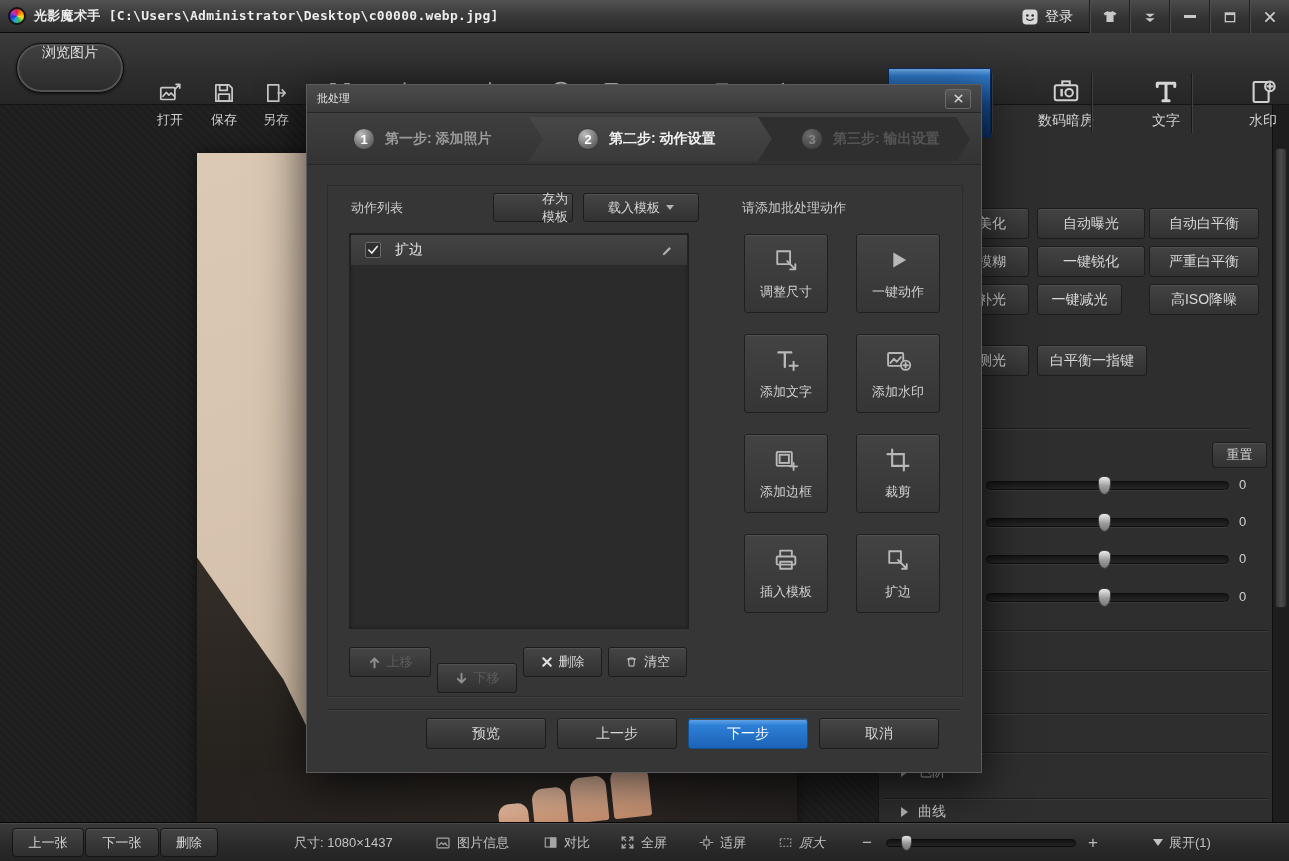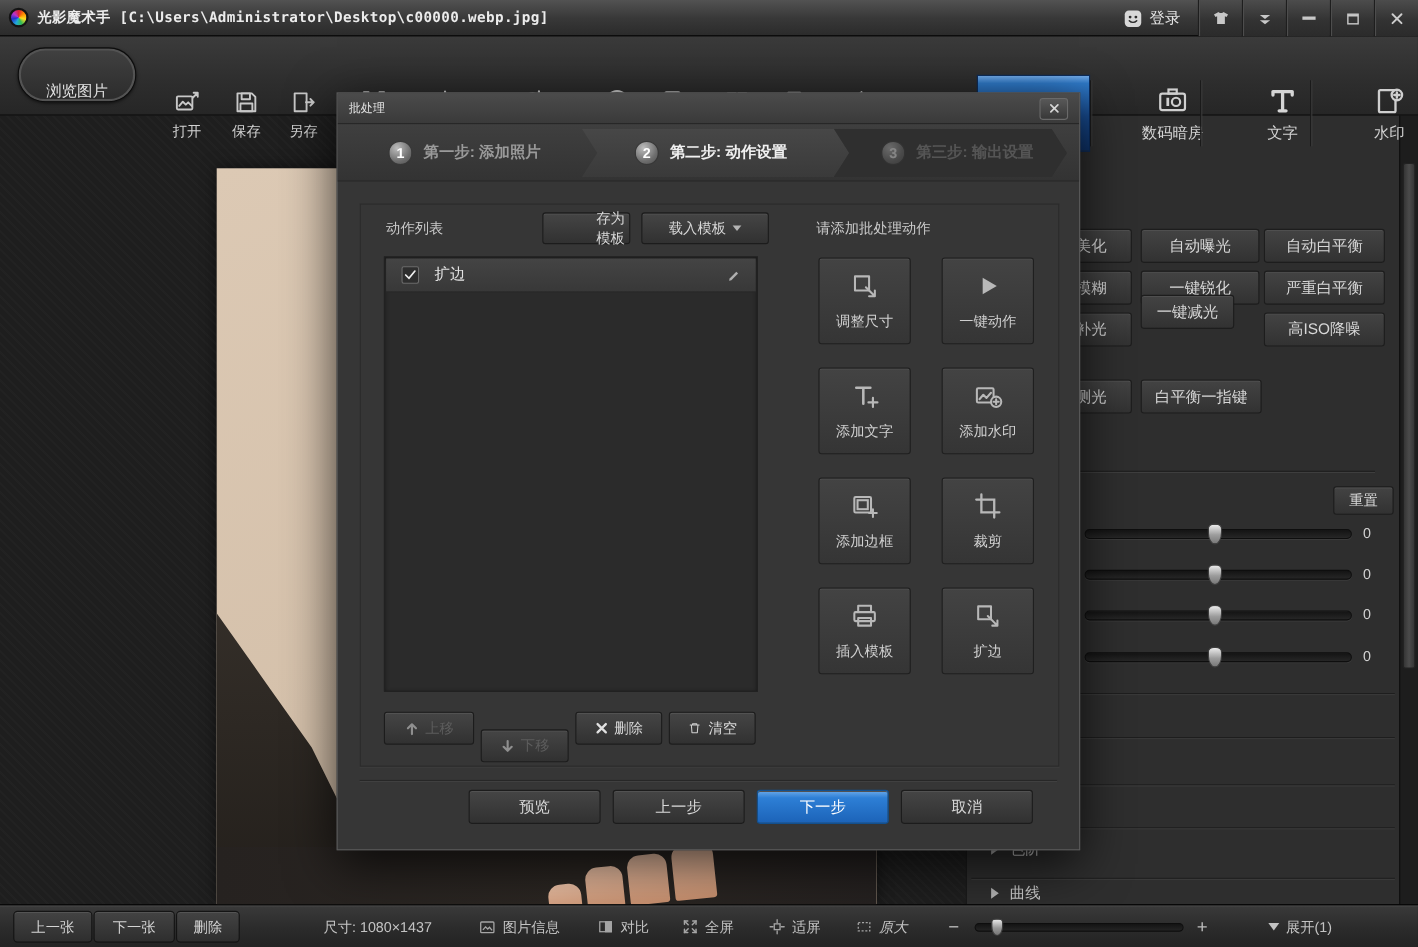--- a/index.html
+++ b/index.html
@@ -21,21 +21,21 @@
 .win-btn{width:40px;display:flex;align-items:center;justify-content:center;
   border-left:1px solid #1e1e1e;box-shadow:inset 1px 0 0 #4d4d4d;
   background:linear-gradient(#4c4c4c,#333 55%,#2b2b2b);}
 
 
 #toolbar{position:absolute;left:0;top:33px;width:1289px;height:72px;z-index:20;
   background:linear-gradient(#3b3b3b,#2d2d2d 60%,#262626);border-bottom:1px solid #141414;}
 .browse-btn{position:absolute;left:16px;top:10px;width:108px;height:50px;border-radius:26px;
   background:linear-gradient(#414141,#2b2b2b);border:1px solid #0c0c0c;
   box-shadow:inset 0 0 0 2px #535353,0 1px 3px rgba(0,0,0,.6);
-  color:#e2e2e2;font-size:14px;display:flex;align-items:flex-end;justify-content:center;cursor:pointer;}
+  color:#e2e2e2;font-size:14px;display:flex;align-items:flex-start;justify-content:center;cursor:pointer;}
 .tool{position:absolute;top:47px;width:36px;display:flex;flex-direction:column;align-items:center;cursor:pointer;}
 .t-lbl{font-size:13px;color:#d2d2d2;margin-top:5px;white-space:nowrap;}
 .dd{position:absolute;top:65px;width:0;height:0;border-left:4px solid transparent;
   border-right:4px solid transparent;border-top:5px solid #b3b3b3;cursor:pointer;}
 .tb-sep{position:absolute;top:40px;height:60px;width:1px;background:#191919;box-shadow:1px 0 0 #404040;}
 #btn-adjust{position:absolute;left:888px;top:35px;width:103px;height:70px;cursor:pointer;
   background:linear-gradient(#72abe9,#2f7ac9 10%,#17498c 55%,#0e3268);
   border:1px solid #0a2c5e;display:flex;justify-content:center;padding-top:12px;}
 .tb-big{position:absolute;top:35px;height:70px;width:100px;display:flex;flex-direction:column;
   align-items:center;justify-content:center;gap:5px;cursor:pointer;margin-left:24px;}
@@ -352,21 +352,21 @@
     </div>
     <div class="sb-btn" style="left:158px;top:141px;width:108px;">
       <span>一键锐化</span>
     </div>
     <div class="sb-btn" style="left:270px;top:141px;width:110px;">
       <span>严重白平衡</span>
     </div>
     <div class="sb-btn clip" style="left:44px;top:179px;width:106px;">
       <span>补光</span>
     </div>
-    <div class="sb-btn" style="left:158px;top:163px;width:85px;">
+    <div class="sb-btn" style="left:158px;top:179px;width:85px;">
       <span>一键减光</span>
     </div>
     <div class="sb-btn" style="left:270px;top:179px;width:110px;">
       <span>高ISO降噪</span>
     </div>
     <div class="sb-btn clip" style="left:44px;top:240px;width:106px;">
       <span>测光</span>
     </div>
     <div class="sb-btn" style="left:158px;top:240px;width:110px;">
       <span>白平衡一指键</span>

